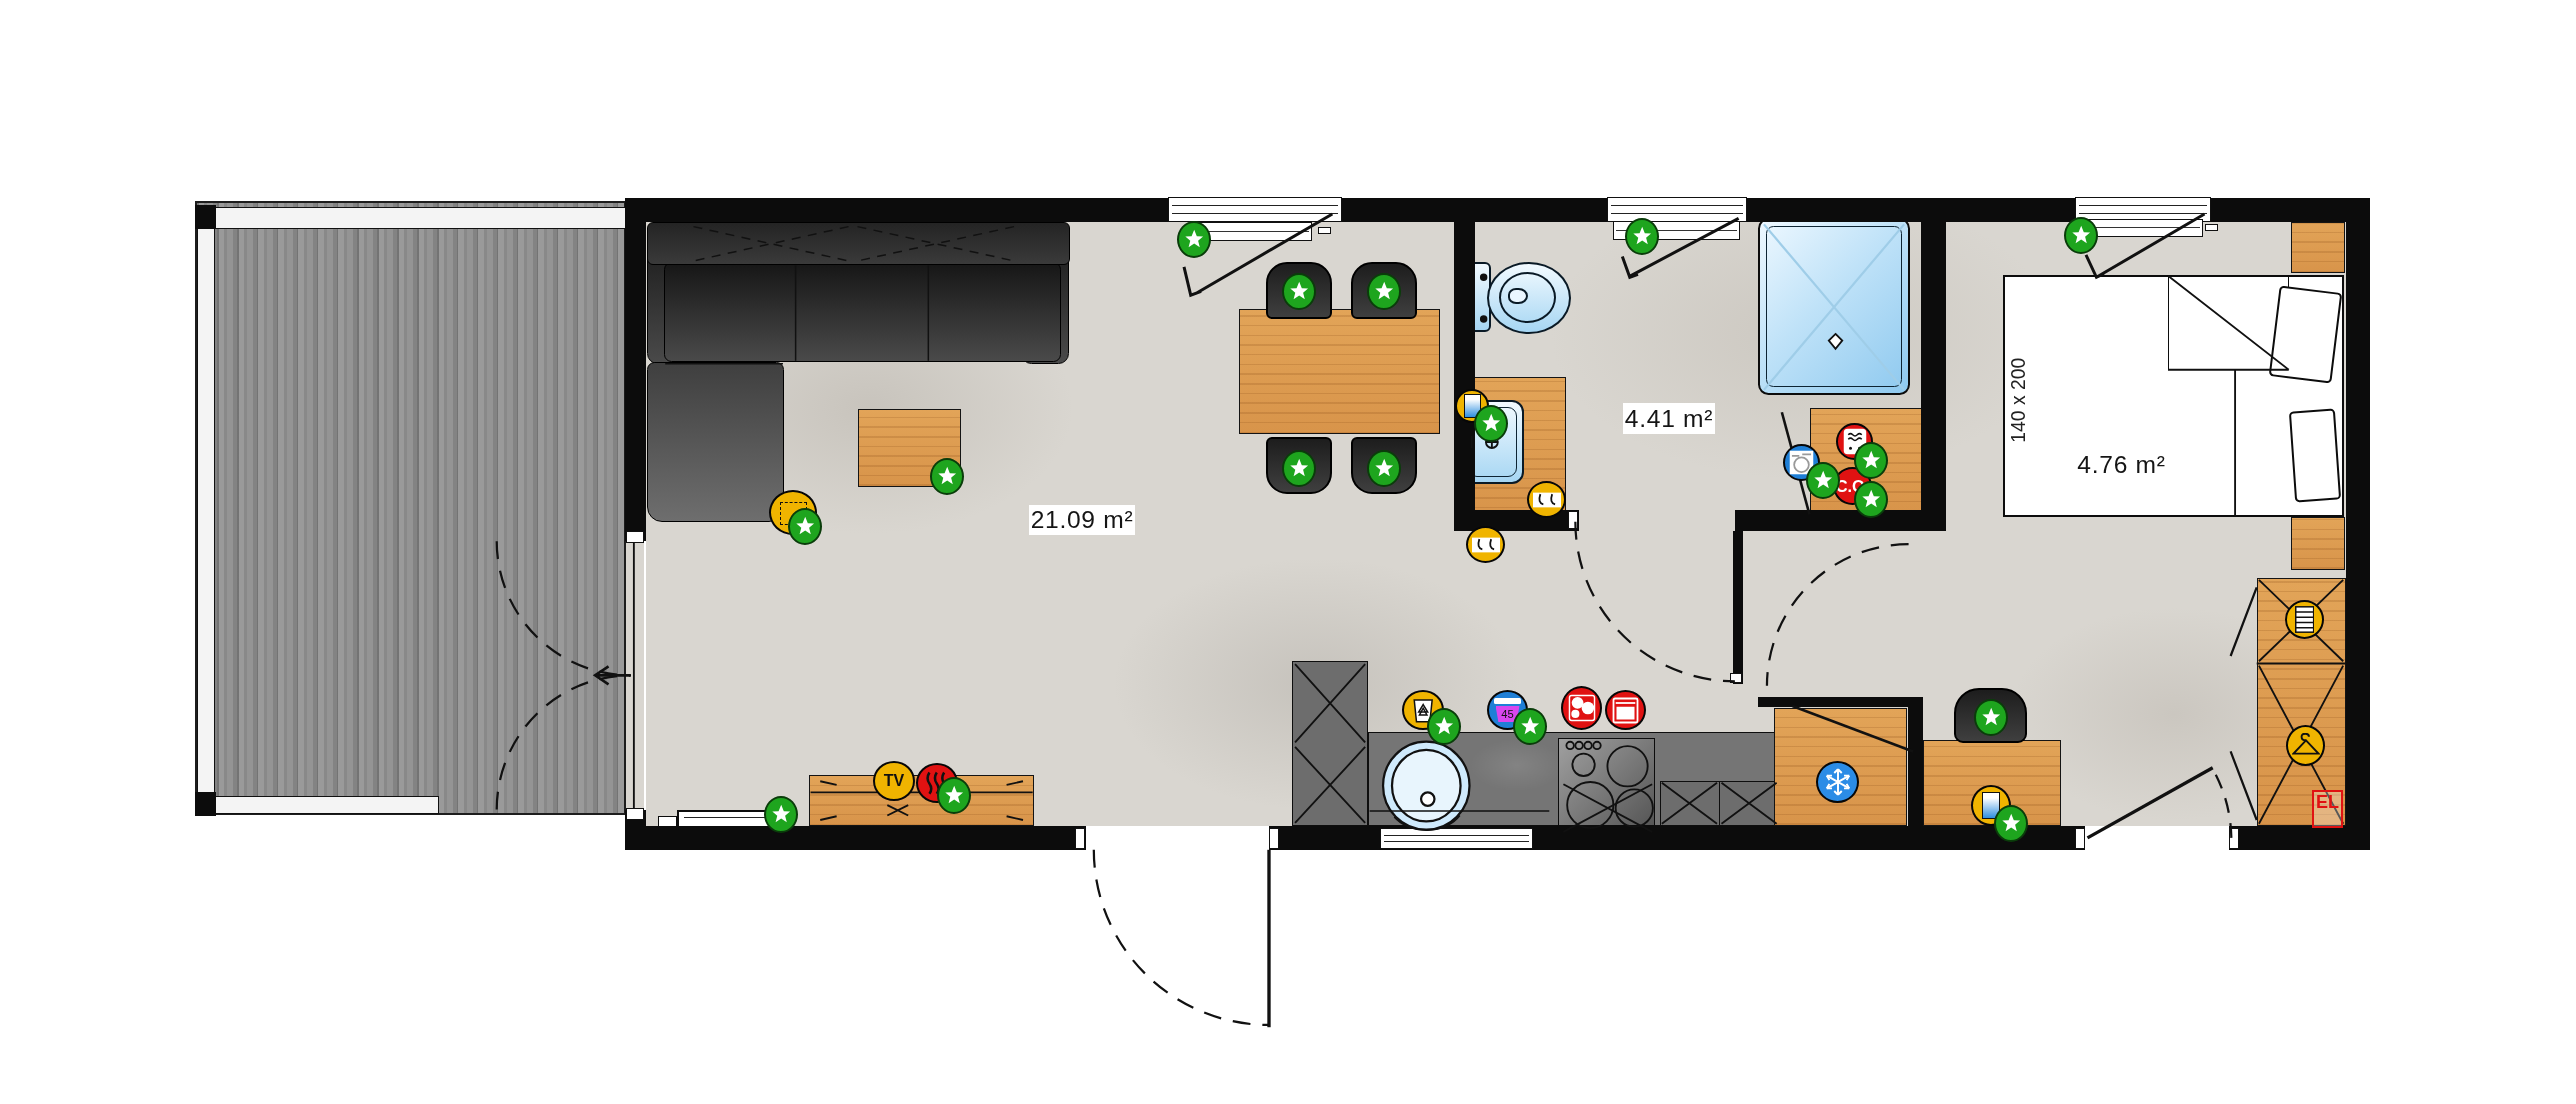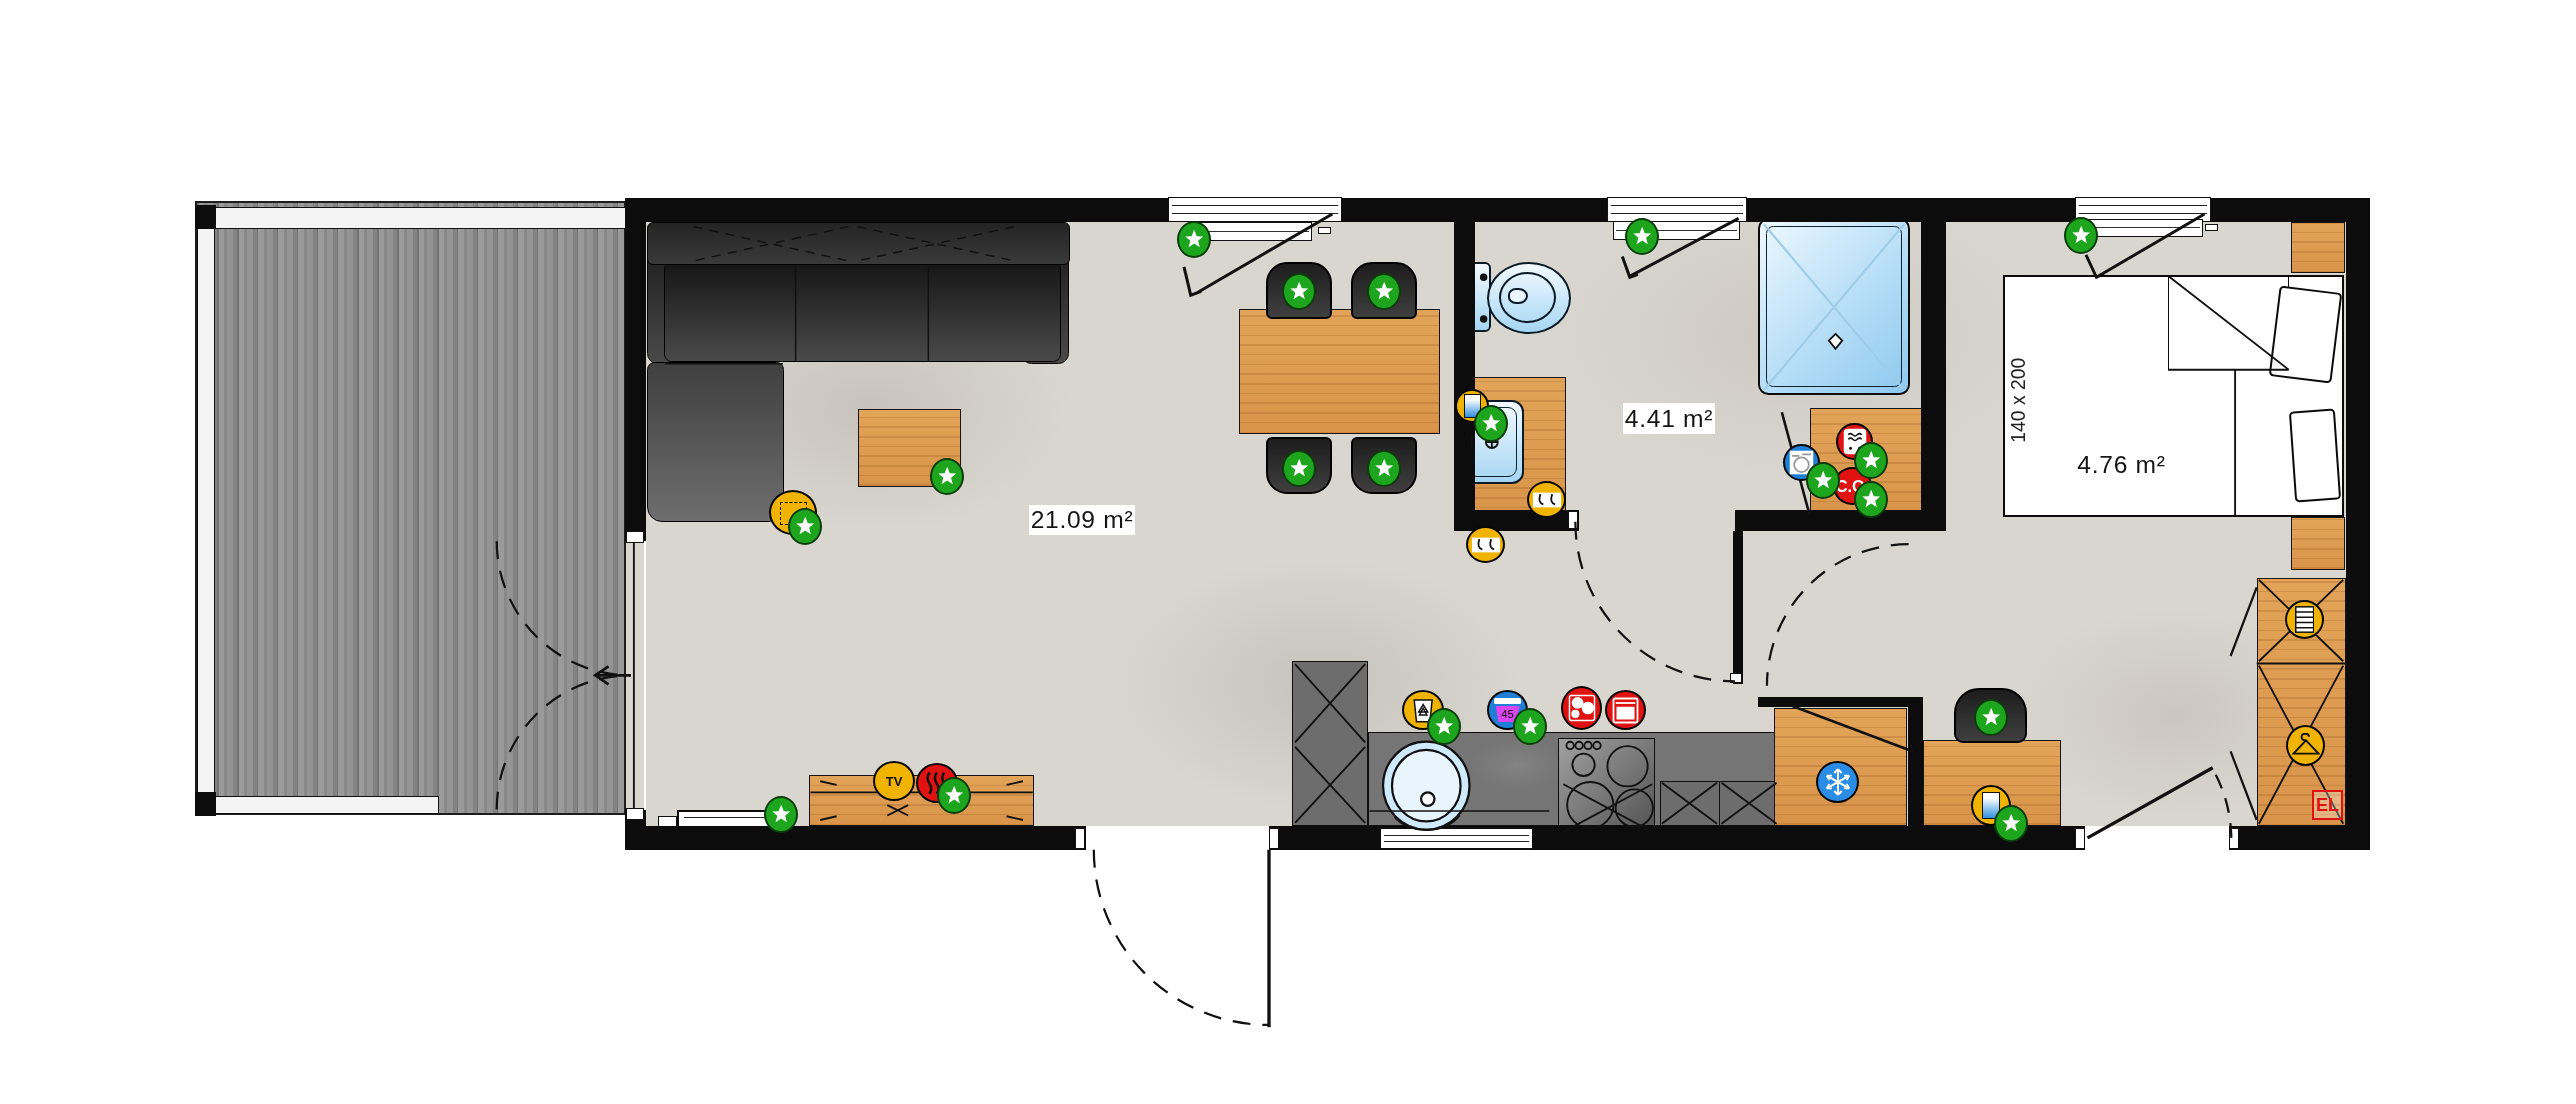--- a/index.html
+++ b/index.html
@@ -43,21 +43,21 @@
   .chair{background:linear-gradient(180deg,#1d1d1d,#3f3f3f);border:2.2px solid #000;z-index:14;}
   .white-f{background:#fff;border:2.2px solid #0c0c0c;z-index:12;}
   .fix{background:linear-gradient(180deg,#f2faff,#a6d6f3);border:2.2px solid #0a1a26;z-index:14;}
   
   .badge{border-radius:50%;border:2.2px solid #070707;z-index:50;display:flex;align-items:center;justify-content:center;}
   .b-yellow{background:#f0b400;}
   .b-red{background:#e01212;color:#fff;}
   .b-blue{background:#1f7fd6;}
   .star{background:#1ea51e;border-radius:50%;border:2.2px solid #0a3d0a;z-index:52;display:flex;align-items:center;justify-content:center;}
   .lbl{background:#fff;color:#151515;z-index:60;display:flex;align-items:center;justify-content:center;font-size:24.6px;letter-spacing:0.7px;}
-  .tvtxt{font-size:13px;font-weight:bold;color:#111;}
+  .tvtxt{font-size:16px;font-weight:bold;color:#111;}
   .cotxt{font-size:16.4px;font-weight:bold;color:#fff;}
   .eltxt{font-size:18px;color:#e01212;font-weight:bold;}
   svg.lines{position:absolute;left:0;top:0;z-index:40;pointer-events:none;}
   .radlines:before{content:"";position:absolute;left:4.5px;right:4.5px;top:5.2px;bottom:5.2px;border-top:1.5px solid #222;border-bottom:1.5px solid #222;}
 </style>
 </head>
 <body>
 
 <div class="plan">
 
@@ -111,21 +111,21 @@
 
   <div class="abs white-f" style="left:2003px;top:275px;width:341px;height:242px;"></div>
   <div class="abs white-f" style="left:2168px;top:276px;width:121px;height:94px;border-width:1.5px;z-index:13;"></div>
   <div class="abs white-f" style="left:2274px;top:289px;width:63px;height:91px;border-width:2.2px;border-radius:4.5px;transform:rotate(7deg);z-index:14;"></div>
   <div class="abs white-f" style="left:2292px;top:410px;width:46px;height:91px;border-width:2.2px;border-radius:4.5px;transform:rotate(-4deg);z-index:14;"></div>
   <div class="abs wood" style="left:2291px;top:222px;width:54px;height:51px;"></div>
   <div class="abs wood" style="left:2291px;top:517px;width:54px;height:53px;"></div>
   <div class="abs wood" style="left:2257px;top:578px;width:89px;height:248px;"></div>
   <div class="abs wood" style="left:1923px;top:740px;width:138px;height:86px;"></div>
   <div class="abs chair" style="left:1954px;top:688px;width:73px;height:55px;border-radius:25px 25px 9px 9px;"></div>
-  <div class="abs" style="left:2312px;top:790px;width:31px;height:30px;border:2.2px solid #e01212;background:rgba(255,255,255,.3);z-index:51;display:flex;align-items:center;justify-content:center;">
+  <div class="abs" style="left:2312px;top:790px;width:31px;height:38px;border:2.2px solid #e01212;background:rgba(255,255,255,.3);z-index:51;display:flex;align-items:flex-start;justify-content:center;">
     <span class="eltxt">EL</span>
   </div>
 
   <div class="abs w" style="left:625px;top:198px;width:1745px;height:24px;"></div>
   <div class="abs w" style="left:625px;top:826px;width:1745px;height:24px;"></div>
   <div class="abs w" style="left:2346px;top:198px;width:24px;height:652px;"></div>
   <div class="abs w" style="left:625px;top:198px;width:21px;height:343px;"></div>
   <div class="abs w" style="left:625px;top:810px;width:21px;height:40px;"></div>
   <div class="abs w" style="left:1454px;top:222px;width:21px;height:309px;"></div>
   <div class="abs w" style="left:1454px;top:510px;width:125px;height:21px;"></div>

